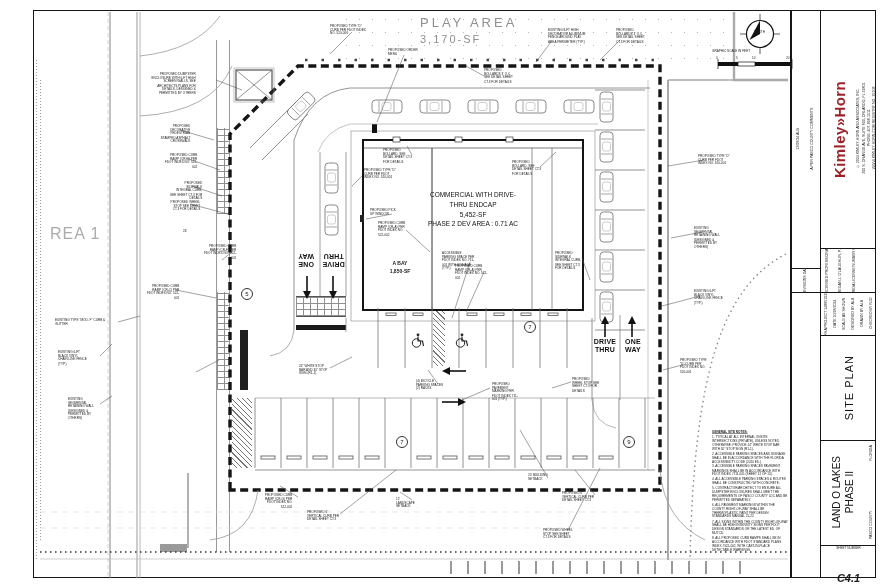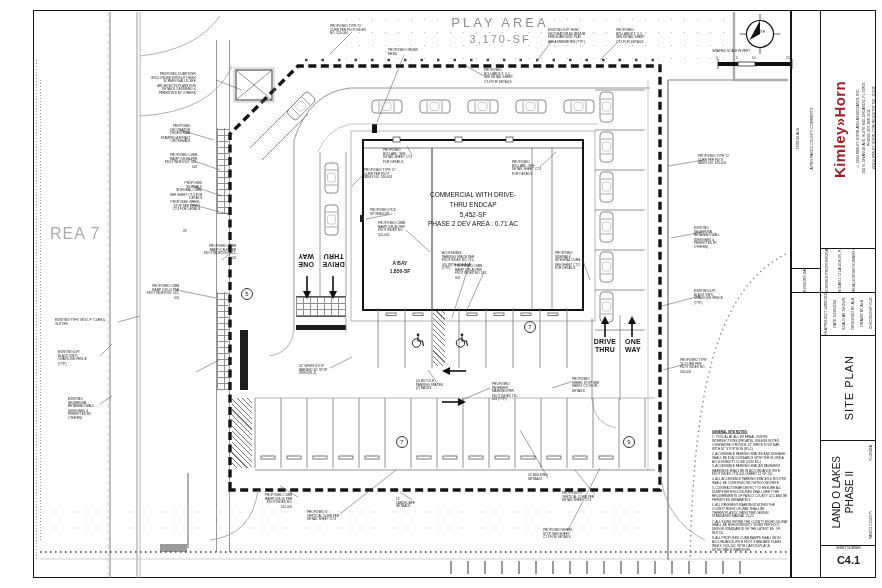--- a/index.html
+++ b/index.html
@@ -29,27 +29,27 @@
 </head>
 <body>
 
 <div id="sheet">
 
   <div id="frame"></div>
   <div class="dottextstrip" style="left:36px;top:60px;height:500px;"></div>
   <div class="dottextstrip" style="left:40px;top:80px;height:460px;"></div>
 
   <div class="stipple" style="left:340px;top:13px;width:396px;height:52px;"></div>
-  <div class="abs" style="left:420px;top:15px;width:160px;text-align:center;color:#8f8f8f;">
+  <div class="abs" style="left:420px;top:15px;width:160px;text-align:left;color:#8f8f8f;">
     <div style="font-size:13px;letter-spacing:3px;">PLAY AREA</div>
     <div style="font-size:11px;letter-spacing:2px;margin-top:3px;">3,170-SF</div>
   </div>
 
   <div class="abs" style="left:36px;top:220px;width:90px;color:#ababab;font-size:16px;letter-spacing:1px;line-height:1.8;">
-    <div style="padding-left:14px;">REA 7</div>
+    <div style="padding-left:14px;">REA 1</div>
   </div>
 
   <div class="abs" style="left:216px;top:40px;width:14px;height:512px;border-left:.8px solid #999;border-right:.8px solid #999;box-sizing:border-box;">
     <div class="brick" style="position:absolute;left:0;top:88px;width:100%;height:86px;"></div>
     <div class="brick" style="position:absolute;left:0;top:252px;width:100%;height:98px;"></div>
   </div>
 
   <div class="brick abs" style="left:296px;top:296px;width:50px;height:21px;border-top:1px solid #555;border-bottom:1px solid #555;box-sizing:border-box;"></div>
 
   <div class="abs" style="left:296px;top:325px;width:50px;height:5px;background:#1a1a1a;"></div>
@@ -456,16 +456,16 @@
   </div>
   <div class="cellflex" style="left:867px;top:441px;width:8px;height:24px;">
     <span class="vs">FLORIDA</span>
   </div>
   <div class="cellflex" style="left:867px;top:508px;width:8px;height:34px;">
     <span class="vs">PASCO COUNTY</span>
   </div>
 
   <div class="abs" style="left:821px;top:546px;width:55px;height:31px;text-align:center;">
     <div class="co" style="position:static;transform-origin:50% 0;transform:scale(.52);width:100%;">SHEET NUMBER</div>
-    <div style="font-size:11px;font-weight:bold;margin-top:0;">C4.1</div>
+    <div style="font-size:11px;font-weight:bold;margin-top:18px;font-style:italic;">C4.1</div>
   </div>
 
 </div>
 
 </body></html>

